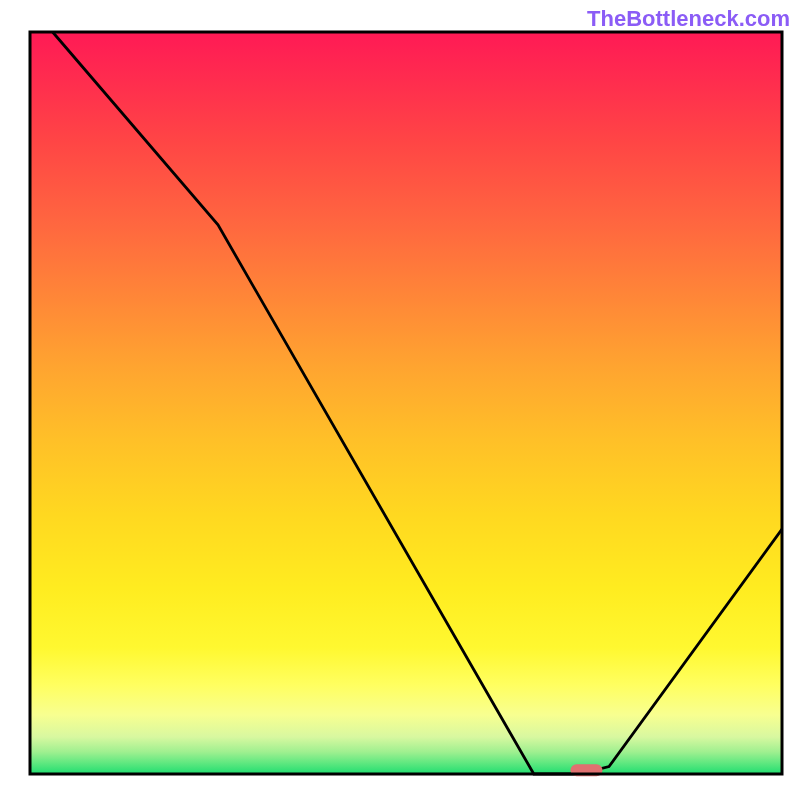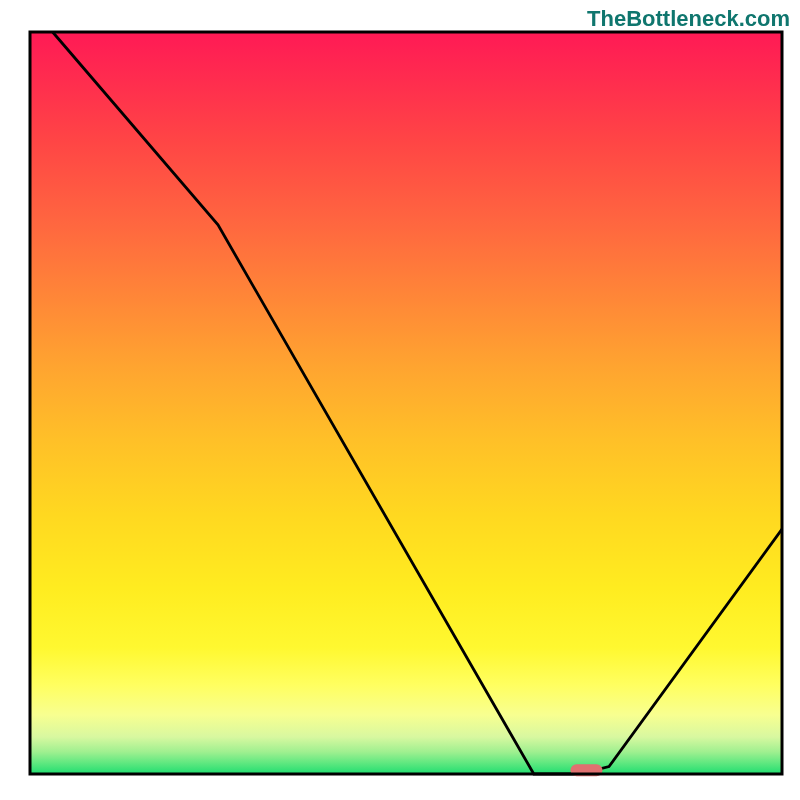--- a/index.html
+++ b/index.html
@@ -16,21 +16,21 @@
     left: 0;
     width: 800px;
     height: 800px;
   }
   .watermark {
     position: absolute;
     top: 6px;
     right: 10px;
     font-size: 22px;
     font-weight: bold;
-    color: #0f766e;
+    color: #8b5cf6;
     font-family: Arial, sans-serif;
     z-index: 10;
   }
   svg {
     display: block;
   }
 </style>
 </head>
 <body>
 

